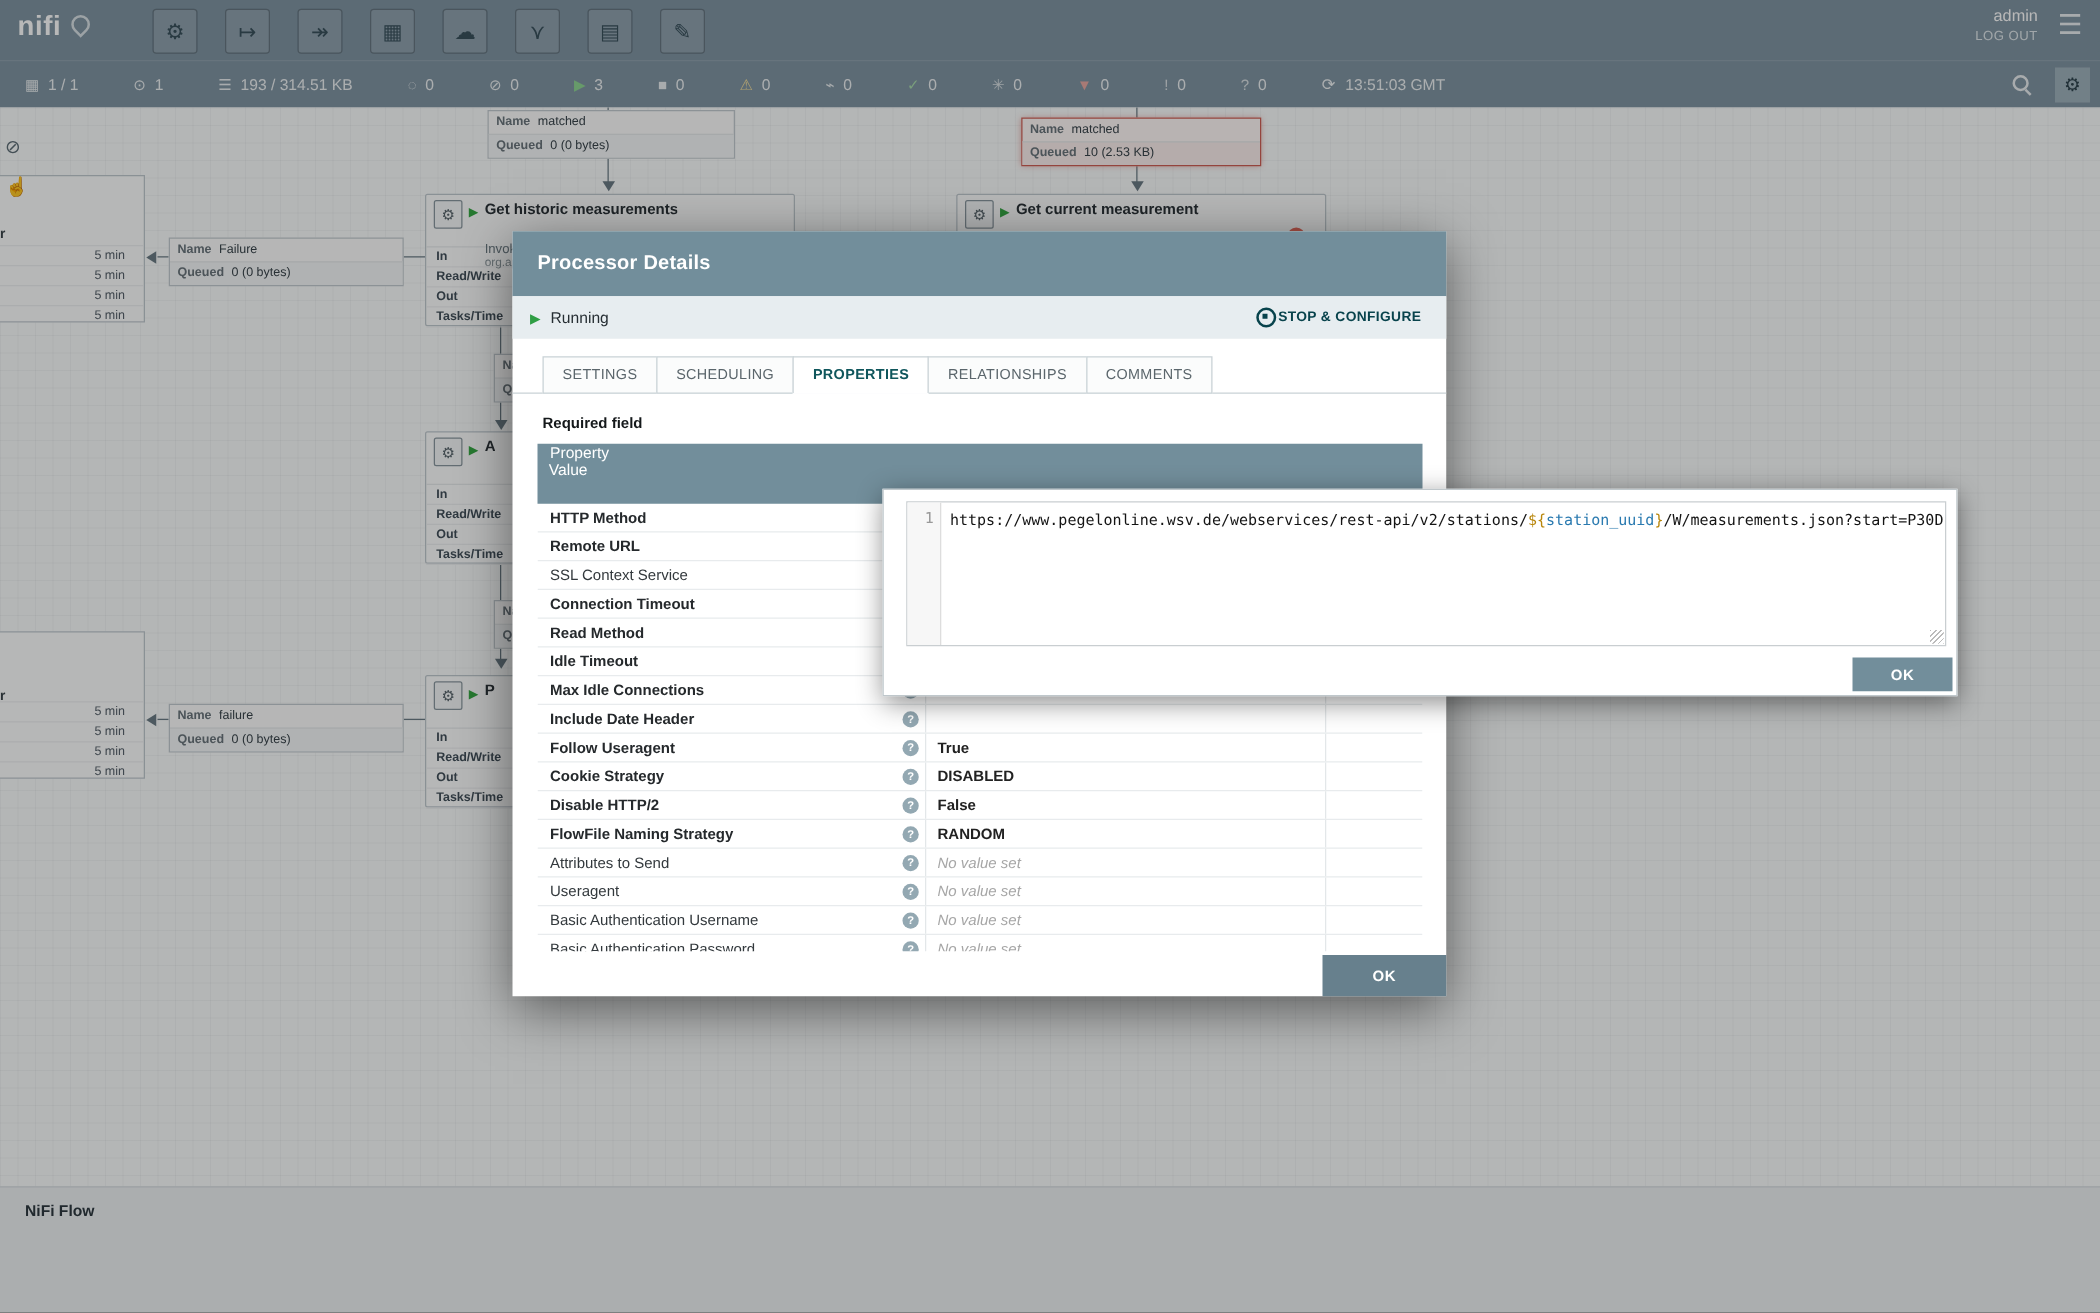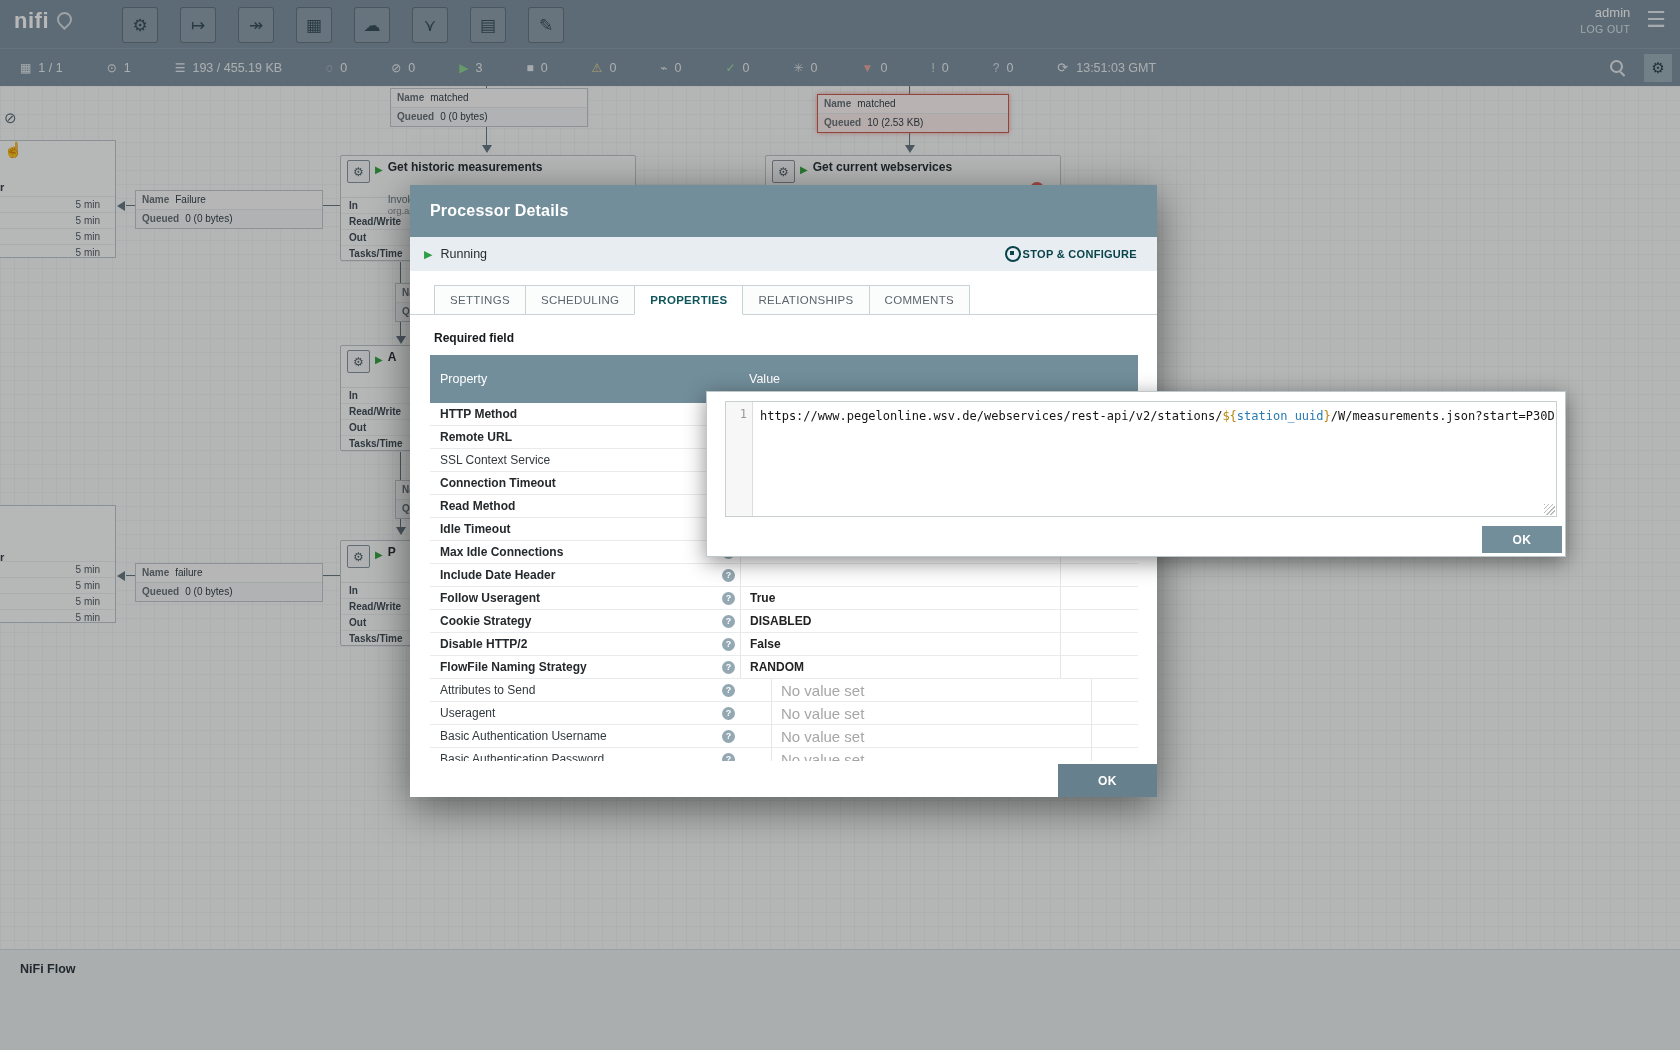--- a/index.html
+++ b/index.html
@@ -101,33 +101,33 @@
                   font-family:inherit;}
   .sc-icon{width:12px;height:12px;border:2px solid #08434C;border-radius:50%;position:relative;
            display:inline-block;flex:none;}
   .sc-icon::after{content:"";position:absolute;left:3px;top:3px;width:4px;height:4px;background:#08434C;}
   .tabs{display:flex;padding-left:24px;margin-top:14px;border-bottom:1px solid #C9D2D6;}
   .tab{padding:8px 15px;font-size:11.5px;color:#5B666C;border:1px solid #C9D2D6;margin-right:-1px;
        margin-bottom:-1px;background:#FBFCFC;cursor:pointer;letter-spacing:.3px;position:relative;}
   .tab.active{background:#fff;color:#0F565C;font-weight:bold;border-bottom-color:#fff;z-index:2;}
   .required-note{margin:16px 0 10px 24px;font-size:12px;font-weight:bold;color:#15191B;}
   .prop-table{margin:0 19px 0 20px;}
-  .prop-head{display:flex;height:48px;background:#728E9B;color:#fff;font-size:12.5px;align-items:center;}
+  .prop-head{display:flex;height:48px;background:#728E9B;color:#fff;font-size:12.5px;flex-direction:column;}
   .h-prop{width:310px;padding-left:10px;box-sizing:border-box;}
   .h-val{flex:1;padding-left:9px;}
   #prop-rows{height:358px;overflow:hidden;}
   .prop-row{display:flex;height:22px;border-bottom:1px solid #E8EBED;font-size:12px;align-items:stretch;cursor:pointer;}
   .cell-name{width:310px;box-sizing:border-box;display:flex;align-items:center;justify-content:space-between;
              padding:0 5px 0 10px;color:#33393D;}
   .cell-name.required .prop-name{font-weight:bold;color:#25292C;}
   .help-icon{width:13px;height:13px;border-radius:50%;background:#93A8B2;color:#fff;font-size:9px;
              font-weight:bold;display:flex;align-items:center;justify-content:center;flex:none;cursor:pointer;}
   .cell-value{width:320px;box-sizing:border-box;border-left:1px solid #E3E7E9;display:flex;align-items:center;
               padding-left:9px;color:#222;font-weight:600;white-space:nowrap;overflow:hidden;}
-  .cell-value.unset{color:#A6A6A6;font-weight:normal;font-size:15px;margin-left:31px;}
+  .cell-value.unset{color:#A6A6A6;font-style:italic;font-weight:normal;font-size:12px;}
   .cell-extra{flex:1;border-left:1px solid #E3E7E9;}
   .dialog-ok{position:absolute;right:0;bottom:0;width:99px;height:33px;background:#67808D;color:#fff;
              border:none;font-weight:bold;font-size:12px;font-family:inherit;cursor:pointer;letter-spacing:.5px;}
 
   
   .value-editor{position:absolute;left:706px;top:391px;width:860px;height:166px;background:#fff;z-index:20;
                 box-shadow:0 5px 20px rgba(0,0,0,.45);border:1px solid #BFC7CB;box-sizing:border-box;}
   .cm{position:absolute;left:18px;top:9px;right:8px;height:114px;border:1px solid #C9CED1;background:#fff;}
   .cm-gutter{position:absolute;left:0;top:0;bottom:0;width:27px;background:#F7F7F7;border-right:1px solid #DDD;
              color:#999;font-family:"DejaVu Sans Mono",monospace;font-size:12px;text-align:right;
@@ -192,21 +192,21 @@
         <div class="status-item">
           <span class="status-glyph" style="color: rgb(233, 238, 240);">▦</span>
           <span class="status-value">1 / 1</span>
         </div>
         <div class="status-item">
           <span class="status-glyph" style="color: rgb(233, 238, 240);">⊙</span>
           <span class="status-value">1</span>
         </div>
         <div class="status-item">
           <span class="status-glyph" style="color: rgb(233, 238, 240);">☰</span>
-          <span class="status-value">193 / 455.19 KB</span>
+          <span class="status-value">193 / 314.51 KB</span>
         </div>
         <div class="status-item">
           <span class="status-glyph" style="color: rgb(233, 238, 240);">◌</span>
           <span class="status-value">0</span>
         </div>
         <div class="status-item">
           <span class="status-glyph" style="color: rgb(233, 238, 240);">⊘</span>
           <span class="status-value">0</span>
         </div>
         <div class="status-item">
@@ -309,21 +309,21 @@
           <div class="proc-stat-row">Out</div>
           <div class="proc-stat-row">Tasks/Time</div>
         </div>
       </div>
     <div class="proc" style="left:765px;top:69px;width:296px;height:106px">
       <span class="bulletin"></span>
     <div class="proc-head">
           <span class="proc-icon">⚙</span>
           <span class="proc-run">▶</span>
           <div class="proc-titles">
-            <div class="proc-title">Get current webservices</div>
+            <div class="proc-title">Get current measurement</div>
             <div class="proc-type">InvokeHTTP 1.16.3</div>
             <div class="proc-bundle">org.apache.nifi - nifi-standard-nar</div>
           </div>
         </div>
         <div class="proc-stats">
           <div class="proc-stat-row">In</div>
           <div class="proc-stat-row">Read/Write</div>
           <div class="proc-stat-row">Out</div>
           <div class="proc-stat-row">Tasks/Time</div>
         </div>

